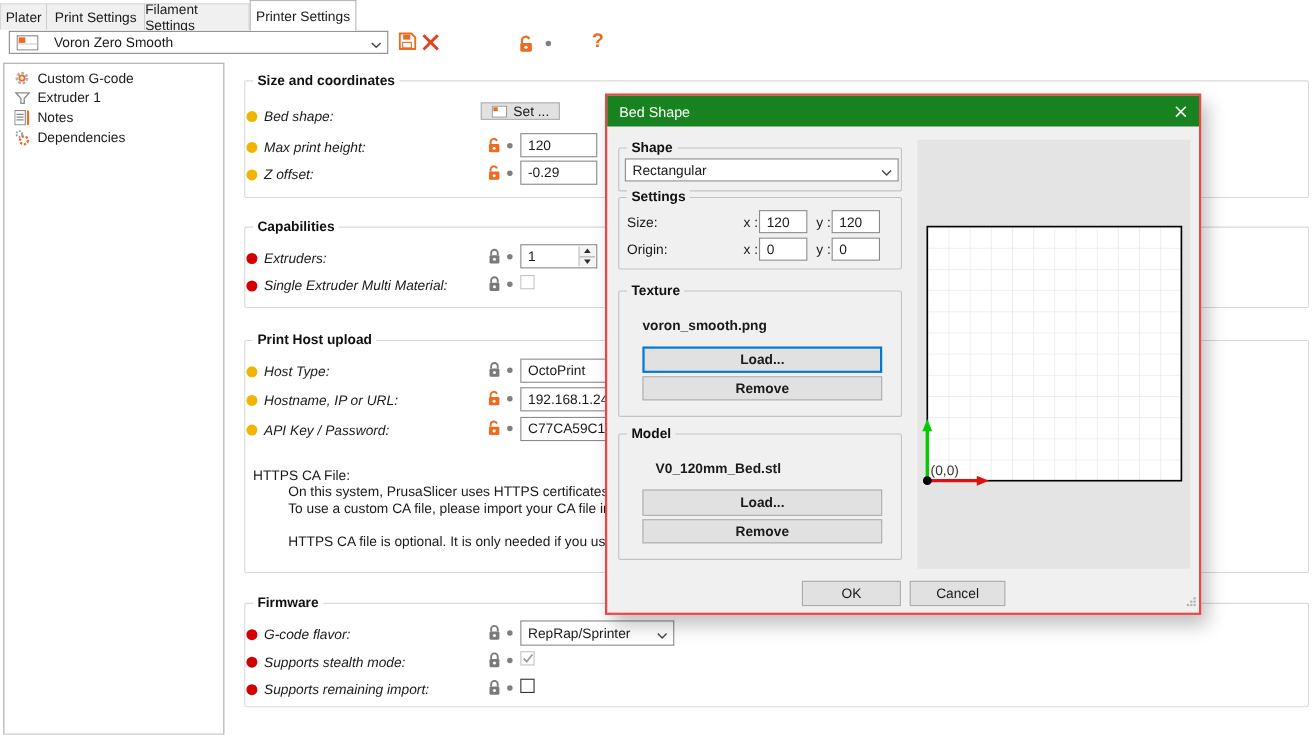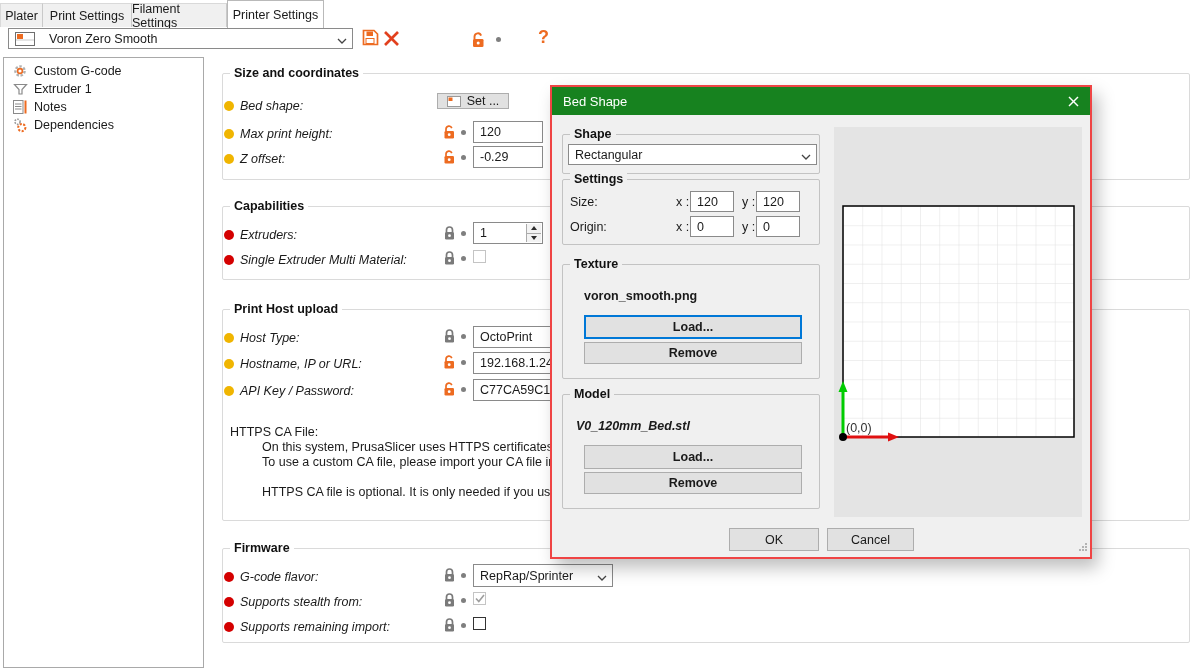--- a/index.html
+++ b/index.html
@@ -323,21 +323,21 @@
   </span>
   <span class="abs mdot" style="left:461px; top:573px;"></span>
   <div class="combo abs" style="left:473px; top:564px; width:140px; height:23px; padding:0 6px; justify-content:space-between;">
     <span>RepRap/Sprinter</span>
     <span class="chev"><svg width="10" height="8">
           <polyline points="1,2 5,6 9,2" fill="none" stroke="#444" stroke-width="1.3"></polyline>
         </svg></span>
   </div>
   <div class="abs flex" style="left:224px; top:595px; gap:6px;">
     <span class="dot red"></span>
-    <span>Supports stealth from:</span>
+    <span>Supports stealth mode:</span>
   </div>
   <span class="abs" style="left:443px; top:592px;">
     <svg width="13" height="16">
         <path d="M3.5,7 V5 a3,3 0 0 1 6,0 v2" fill="none" stroke="#7a7a7a" stroke-width="1.7"></path>
         <rect x="2" y="7" width="9" height="7.5" rx="1.2" fill="#7a7a7a"></rect>
         <circle cx="6.5" cy="10.7" r="1.4" fill="#fff"></circle>
       </svg>
   </span>
   <span class="abs mdot" style="left:461px; top:598px;"></span>
   <div class="cb disabled abs" style="left:473px; top:592px;">
@@ -409,21 +409,21 @@
     <div class="btn focused dlg-btn abs" style="left:32px; top:228px; width:218px; height:24px;">
       <span>Load...</span>
     </div>
     <div class="btn dlg-btn abs" style="left:32px; top:255px; width:218px; height:22px;">
       <span>Remove</span>
     </div>
 
     <div class="groupbox" style="left:10px; top:307px; width:258px; height:115px;">
       <span class="grouplabel">Model</span>
     </div>
-    <div class="abs" style="left:24px; top:332px; font-weight:bold;font-style:italic;">V0_120mm_Bed.stl</div>
+    <div class="abs" style="left:44px; top:332px; font-weight:bold;">V0_120mm_Bed.stl</div>
     <div class="btn dlg-btn abs" style="left:32px; top:358px; width:218px; height:24px;">
       <span>Load...</span>
     </div>
     <div class="btn dlg-btn abs" style="left:32px; top:385px; width:218px; height:22px;">
       <span>Remove</span>
     </div>
 
     <div class="abs" style="left:282px; top:40px; width:248px; height:390px; background:#e4e4e4;">
       <svg width="248" height="390">
         <defs>

